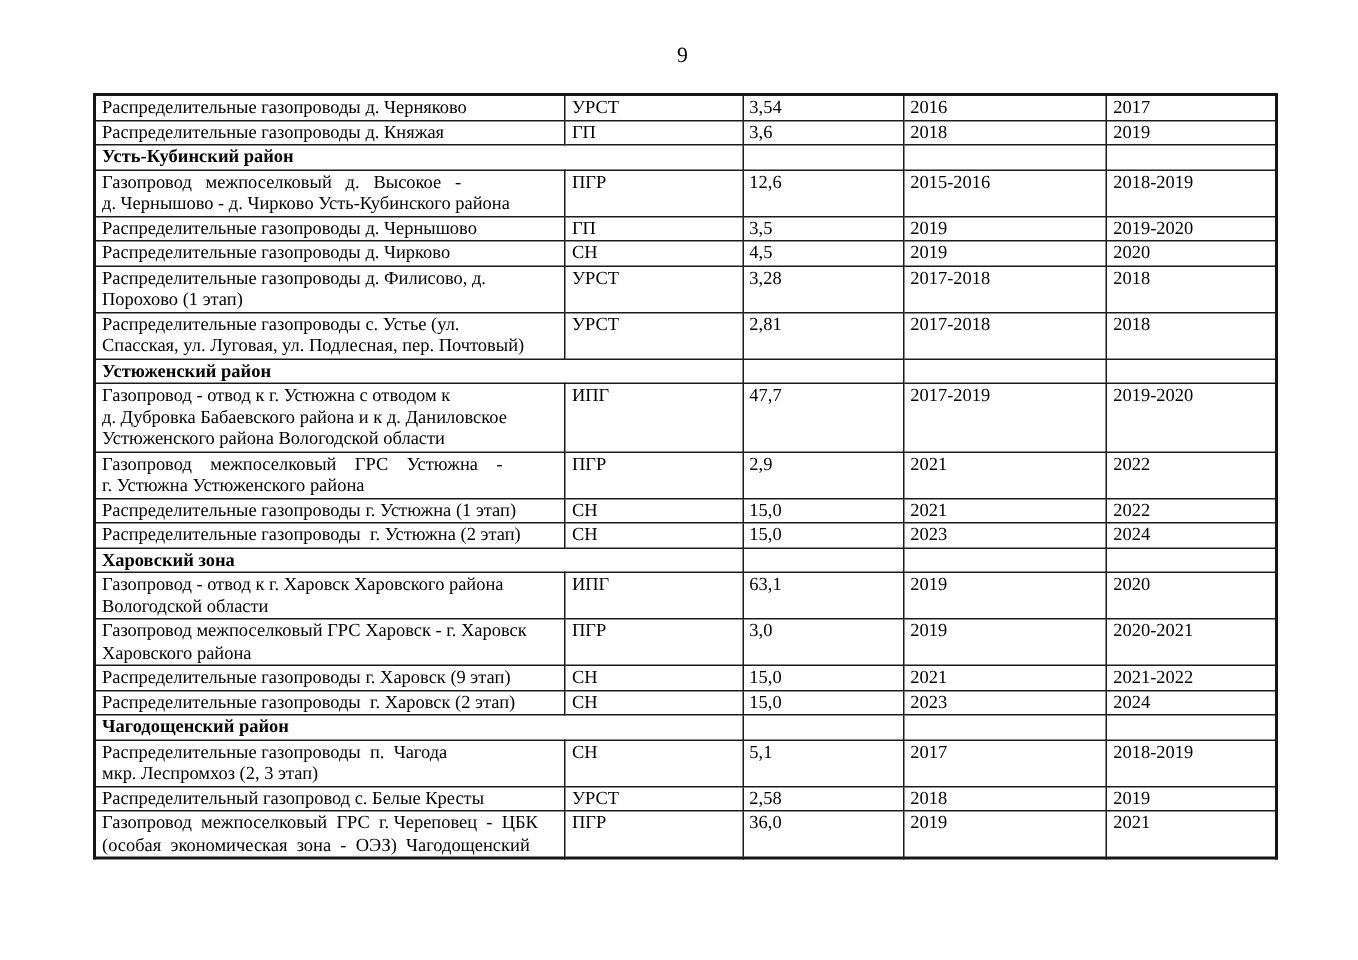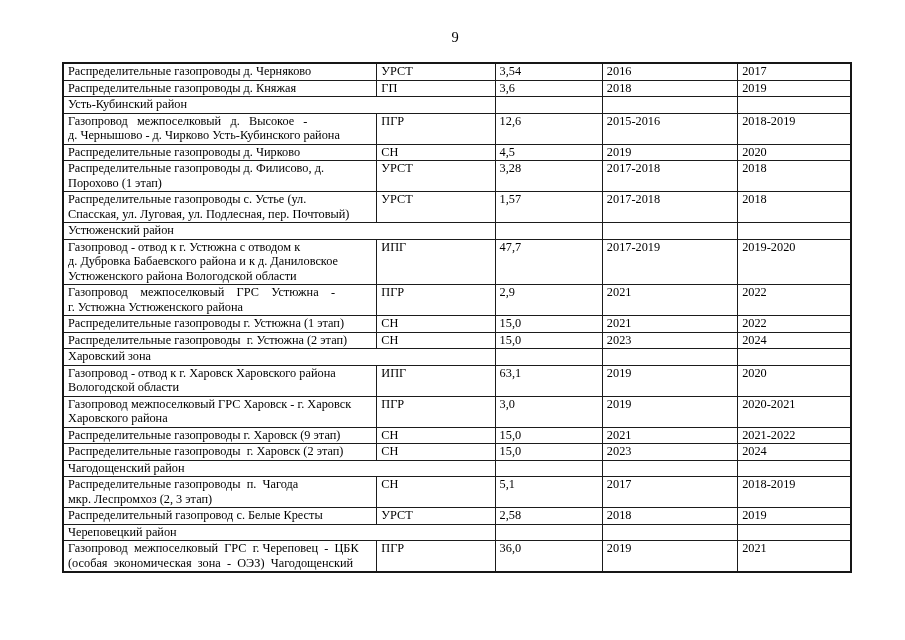--- a/index.html
+++ b/index.html
@@ -47,21 +47,21 @@
   td.col-name {
     white-space: pre-wrap;
     padding-left: 5px;
     margin-left: 12px;
   }
   td.col-type, td.col-value, td.col-start, td.col-end {
     padding-left: 6px;
     white-space: nowrap;
   }
   tr.section-row td.section-cell {
-    font-weight: normal;
+    font-weight: bold;
     white-space: nowrap;
   }
 </style>
 </head>
 <body>
 
 <div class="page">
   <div class="page-number">9</div>
 
   <table class="pipelines">
@@ -95,39 +95,46 @@
         </tr>
         <tr>
           <td class="col-name">Газопровод   межпоселковый   д.   Высокое   -
 д. Чернышово - д. Чирково Усть-Кубинского района</td>
           <td class="col-type">ПГР</td>
           <td class="col-value">12,6</td>
           <td class="col-start">2015-2016</td>
           <td class="col-end">2018-2019</td>
         </tr>
         <tr>
+          <td class="col-name">Распределительные газопроводы д. Чернышово</td>
+          <td class="col-type">ГП</td>
+          <td class="col-value">3,5</td>
+          <td class="col-start">2019</td>
+          <td class="col-end">2019-2020</td>
+        </tr>
+        <tr>
           <td class="col-name">Распределительные газопроводы д. Чирково</td>
           <td class="col-type">СН</td>
           <td class="col-value">4,5</td>
           <td class="col-start">2019</td>
           <td class="col-end">2020</td>
         </tr>
         <tr>
           <td class="col-name">Распределительные газопроводы д. Филисово, д.
 Порохово (1 этап)</td>
           <td class="col-type">УРСТ</td>
           <td class="col-value">3,28</td>
           <td class="col-start">2017-2018</td>
           <td class="col-end">2018</td>
         </tr>
         <tr>
           <td class="col-name">Распределительные газопроводы с. Устье (ул.
 Спасская, ул. Луговая, ул. Подлесная, пер. Почтовый)</td>
           <td class="col-type">УРСТ</td>
-          <td class="col-value">1,57</td>
+          <td class="col-value">2,81</td>
           <td class="col-start">2017-2018</td>
           <td class="col-end">2018</td>
         </tr>
         <tr class="section-row">
           <td colspan="2" class="col-name section-cell">Устюженский район</td>
           <td class="col-value"></td>
           <td class="col-start"></td>
           <td class="col-end"></td>
         </tr>
         <tr>
@@ -211,26 +218,20 @@
           <td class="col-start">2017</td>
           <td class="col-end">2018-2019</td>
         </tr>
         <tr>
           <td class="col-name">Распределительный газопровод с. Белые Кресты</td>
           <td class="col-type">УРСТ</td>
           <td class="col-value">2,58</td>
           <td class="col-start">2018</td>
           <td class="col-end">2019</td>
         </tr>
-        <tr class="section-row">
-          <td colspan="2" class="col-name section-cell">Череповецкий район</td>
-          <td class="col-value"></td>
-          <td class="col-start"></td>
-          <td class="col-end"></td>
-        </tr>
         <tr>
           <td class="col-name">Газопровод  межпоселковый  ГРС  г. Череповец  -  ЦБК
 (особая  экономическая  зона  -  ОЭЗ)  Чагодощенский</td>
           <td class="col-type">ПГР</td>
           <td class="col-value">36,0</td>
           <td class="col-start">2019</td>
           <td class="col-end">2021</td>
         </tr>
       </tbody>
   </table>

